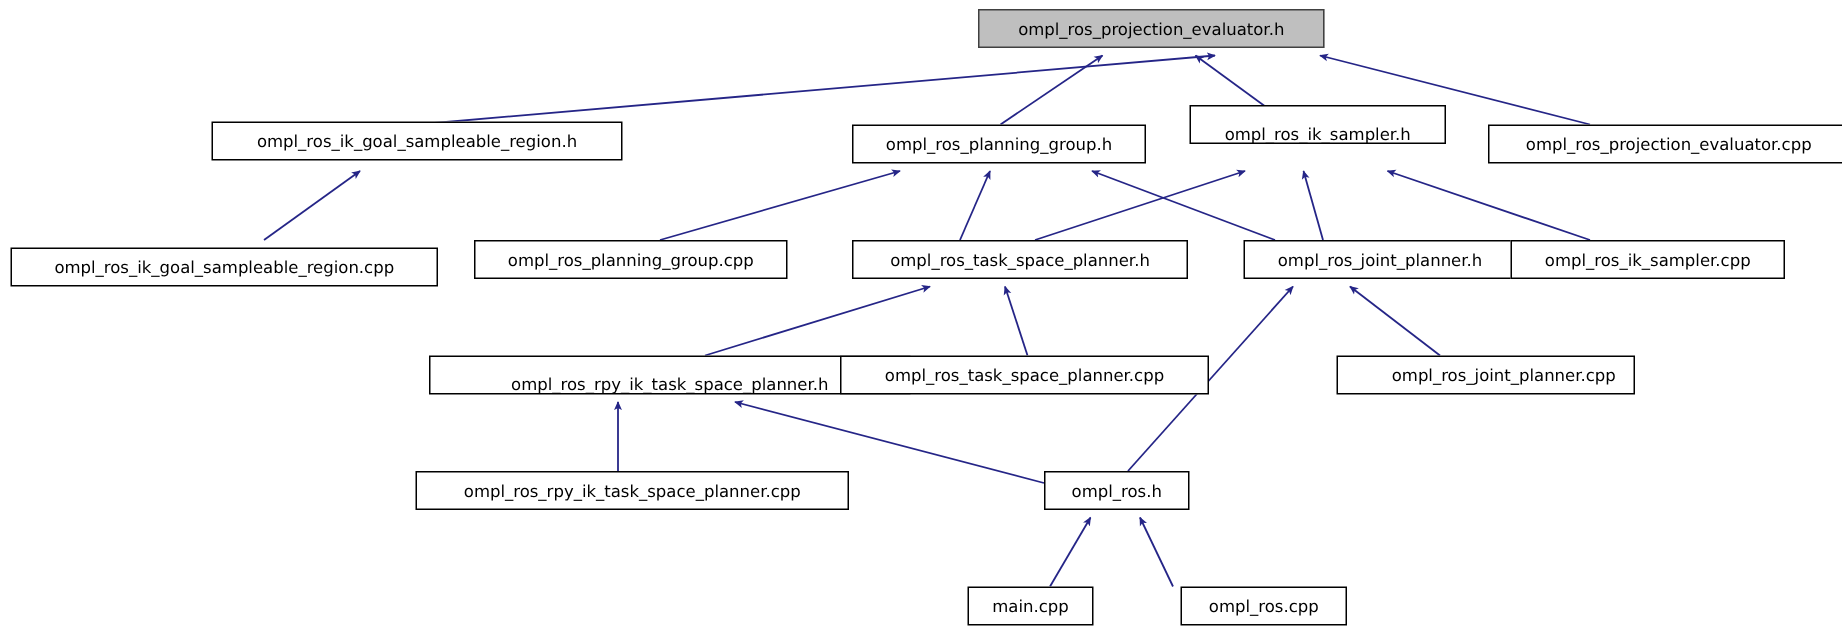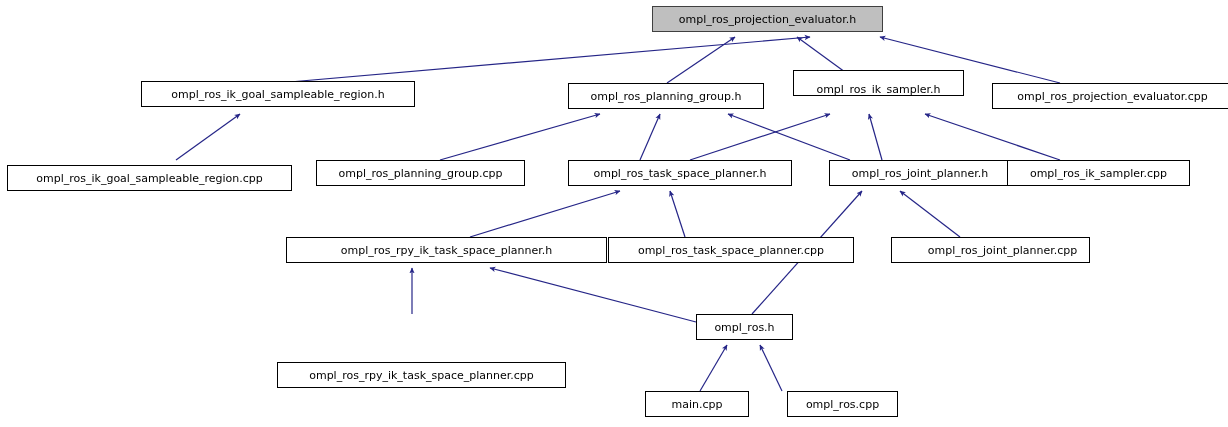--- a/index.html
+++ b/index.html
@@ -100,34 +100,34 @@
     </div>
     <div class="graph-node" style="left: 553px; top: 160px; width: 224px; margin-left: 15px;">
       <span class="node-label">ompl_ros_task_space_planner.h</span>
     </div>
     <div class="graph-node" style="left: 803px; top: 160px; width: 182px; margin-left: 26px;">
       <span class="node-label">ompl_ros_joint_planner.h</span>
     </div>
     <div class="graph-node" style="left: 1007px; top: 160px; width: 183px;">
       <span class="node-label">ompl_ros_ik_sampler.cpp</span>
     </div>
-    <div class="graph-node" style="left: 286px; top: 237px; width: 321px;">
+    <div class="graph-node" style="left: 286px; top: 237px; width: 321px; align-items: flex-end;">
       <span class="node-label">ompl_ros_rpy_ik_task_space_planner.h</span>
     </div>
-    <div class="graph-node" style="left: 608px; top: 237px; width: 246px; text-align: center;">
+    <div class="graph-node" style="left: 560px; top: 237px; width: 246px; text-align: center;">
       <span class="node-label">ompl_ros_task_space_planner.cpp</span>
     </div>
     <div class="graph-node" style="left: 891px; top: 237px; width: 199px; padding-left: 24px;">
       <span class="node-label">ompl_ros_joint_planner.cpp</span>
     </div>
-    <div class="graph-node" style="left: 277px; top: 314px; width: 289px; margin-top: 48px;">
+    <div class="graph-node" style="left: 277px; top: 314px; width: 289px;">
       <span class="node-label">ompl_ros_rpy_ik_task_space_planner.cpp</span>
     </div>
     <div class="graph-node" style="left: 696px; top: 314px; width: 97px;">
       <span class="node-label">ompl_ros.h</span>
     </div>
-    <div class="graph-node" style="left: 645px; top: 391px; width: 104px;">
+    <div class="graph-node" style="left: 645px; top: 391px; width: 84px;">
       <span class="node-label">main.cpp</span>
     </div>
     <div class="graph-node" style="left: 787px; top: 391px; width: 111px;">
       <span class="node-label">ompl_ros.cpp</span>
     </div>
   </div>
 
 </body></html>

